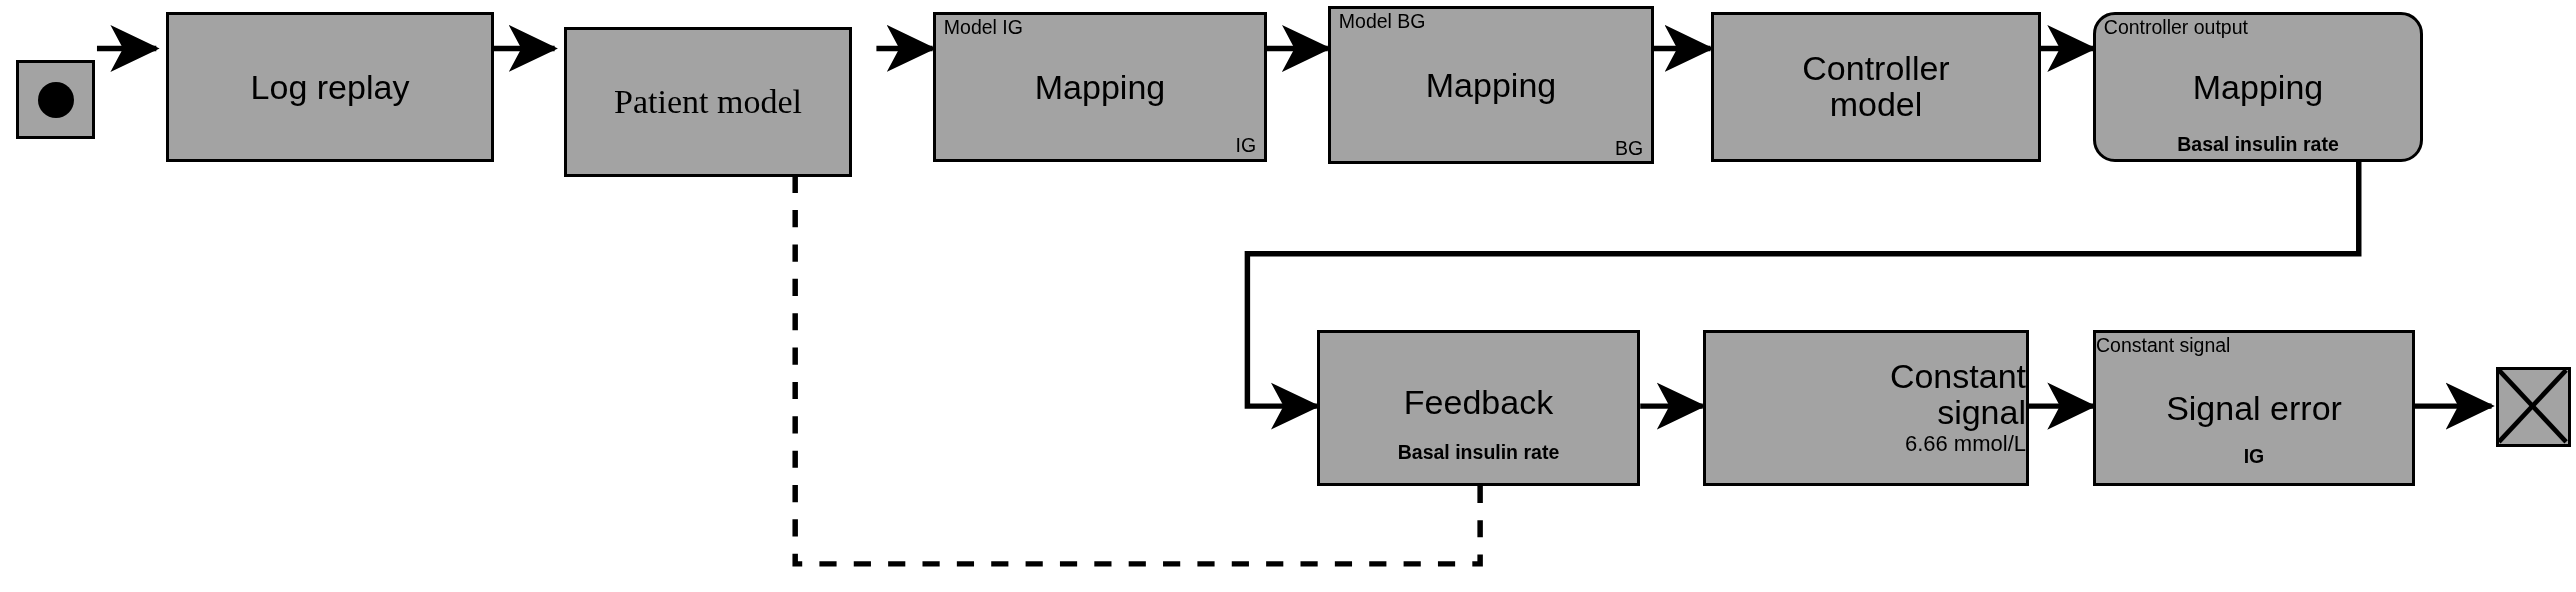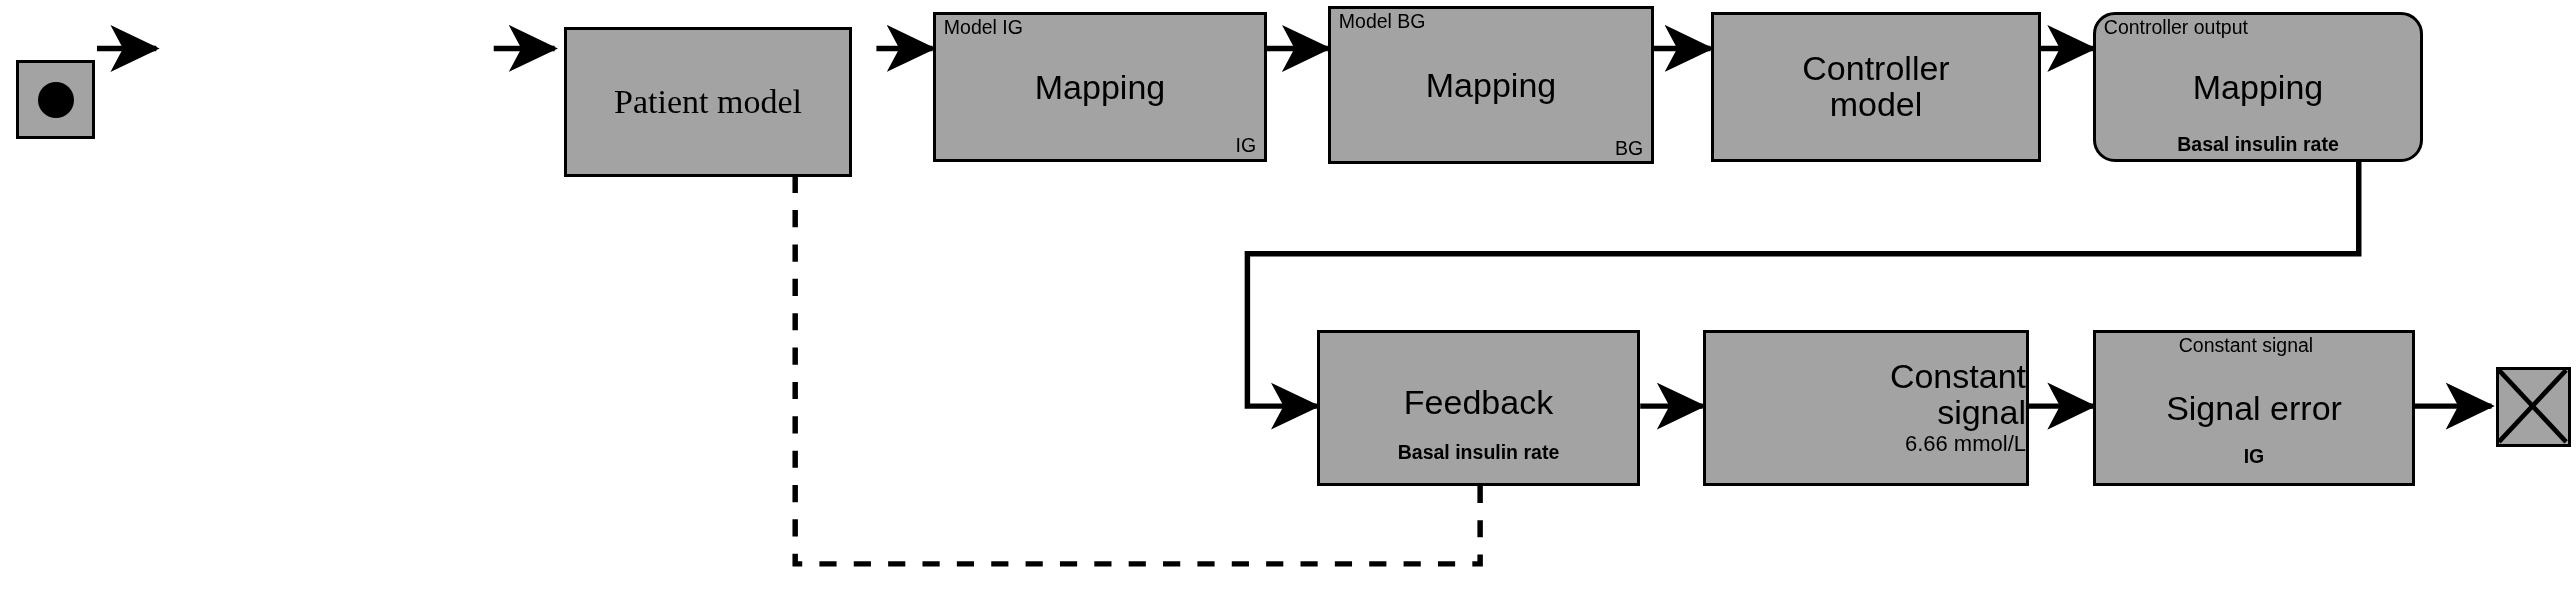--- a/index.html
+++ b/index.html
@@ -115,20 +115,23 @@
       <line x1="3092" y1="520" x2="3190" y2="520" marker-end="url(#ah)"></line>
       <polyline points="1895,622 1895,722 1018,722 1018,130" stroke-dasharray="22 22" marker-end="url(#ah)"></polyline>
     </g>
   </svg>
 
   <div class="blk" style="left:16.4px; top:60px; width:79px; height:79px;">
     <span class="src-dot"></span>
     <span></span>
   </div>
 
+  <div class="blk" style="left:166px; top:11.7px; width:328px; height:150px;">
+    <div class="blk-main">Log replay</div>
+  </div>
 
   <div class="blk" style="left:564px; top:27px; width:288px; height:150px;font-family:Liberation Serif, serif;">
     <div class="blk-main">Patient model</div>
   </div>
 
   <div class="blk" style="left:933px; top:11.7px; width:334px; height:150px;">
     <div class="lbl-tl">Model IG</div>
     <div class="blk-main">Mapping</div>
     <div class="lbl-br">IG</div>
   </div>
@@ -157,21 +160,21 @@
 
   <div class="blk" style="left:1703px; top:330px; width:326px; height:156px;">
     <div class="stack3">
       <div class="l1">Constant</div>
       <div class="l2">signal</div>
       <div class="l3">6.66 mmol/L</div>
     </div>
   </div>
 
   <div class="blk" style="left:2093px; top:330px; width:322px; height:156px;">
-    <div class="lbl-tl" style="left:0; right:16px; text-align:center;">Constant signal</div>
+    <div class="lbl-tl" style="left:0; right:16px; text-align:left;">Constant signal</div>
     <div class="blk-main">Signal error</div>
     <div class="lbl-bc" style="bottom:17px;">IG</div>
   </div>
 
   <div class="blk" style="left:2496px; top:367px; width:75px; height:80px;">
     <svg viewBox="0 0 96 102" style="position:absolute; left:-3.9px; top:-3.9px; width:75px; height:80px;">
       <line x1="5" y1="5" x2="91" y2="97" stroke="#000" stroke-width="6"></line>
       <line x1="91" y1="5" x2="5" y2="97" stroke="#000" stroke-width="6"></line>
     </svg>
     <span></span>

